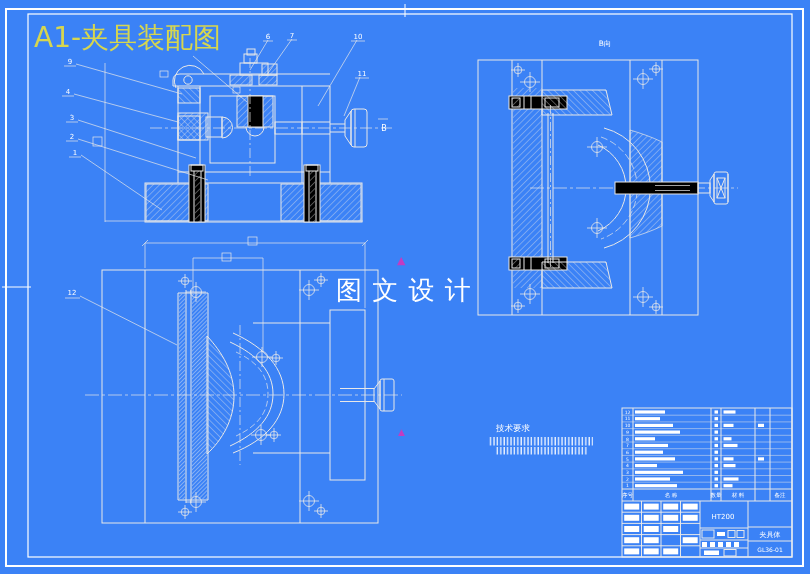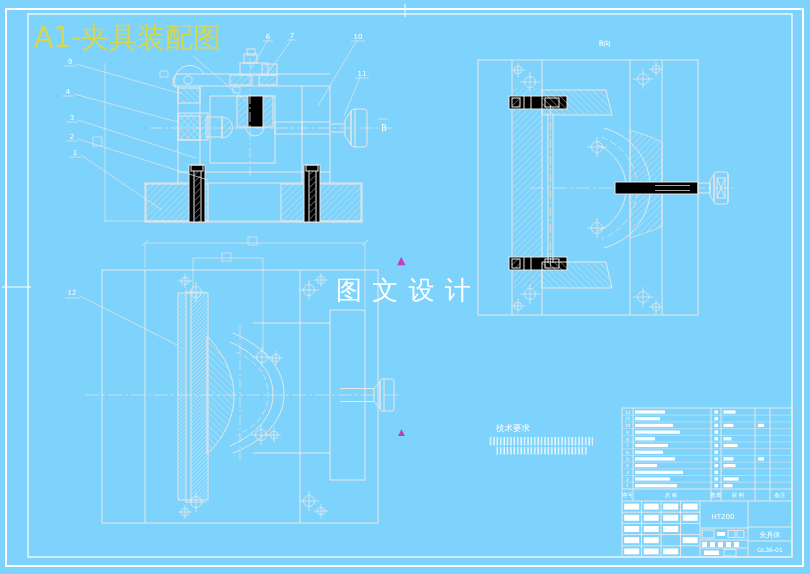--- a/index.html
+++ b/index.html
@@ -1,16 +1,16 @@
 <!DOCTYPE html>
 <html><head>
 <meta charset="utf-8">
 <style>
   html,body{margin:0;padding:0;background:#000;}
-  .canvas{position:relative;width:810px;height:574px;background:#7dd3fc;overflow:hidden;
+  .canvas{position:relative;width:810px;height:574px;background:#3b82f6;overflow:hidden;
           font-family:"DejaVu Sans","Liberation Sans",sans-serif;}
   svg text{font-family:"DejaVu Sans","Liberation Sans",sans-serif;}
   .thin{stroke-width:.7;}
 </style>
 </head>
 <body>
 
 <div class="canvas">
 <svg width="810" height="574" viewBox="0 0 810 574">
   <defs>

